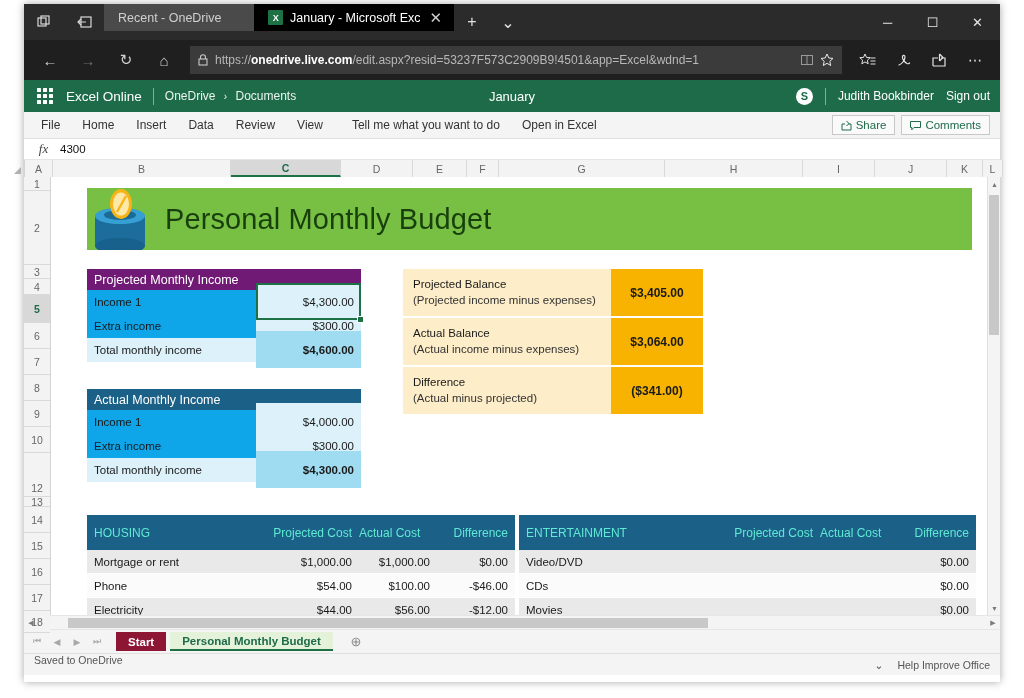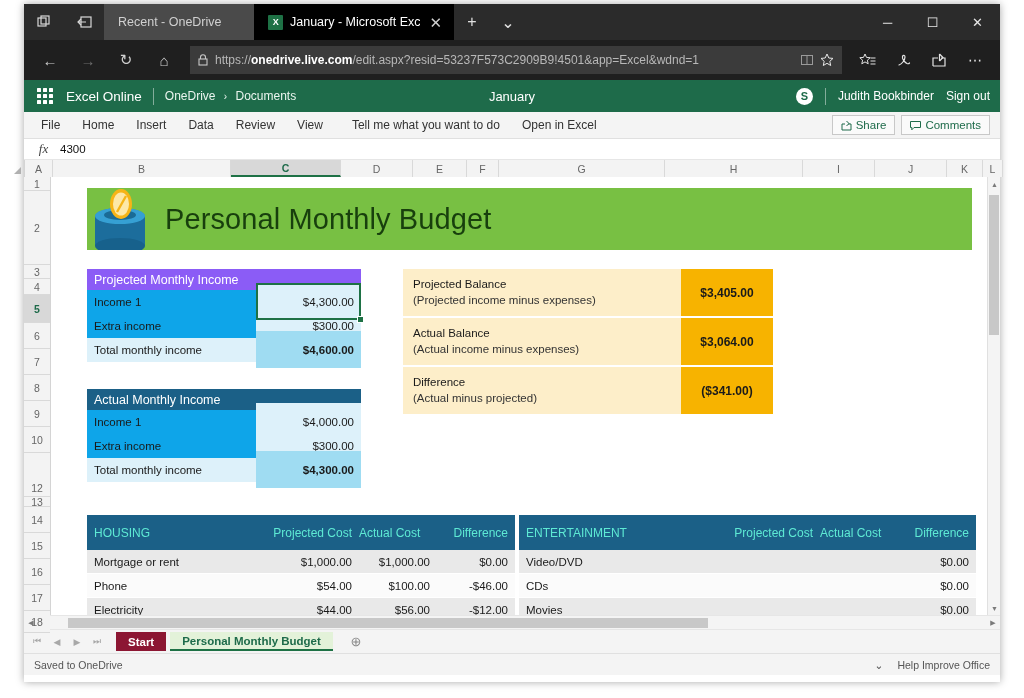--- a/index.html
+++ b/index.html
@@ -23,21 +23,21 @@
     height: 36px; background: #2b2b2b;
     display: flex; align-items: stretch; position: relative;
   }
   .tb-icon {
     width: 40px; display: flex; align-items: center; justify-content: center;
     color: #d8d8d8; font-size: 13px;
   }
   .tb-icon svg { display: block; }
   .tab {
     display: flex; align-items: center; gap: 7px;
-    padding: 0 10px 0 14px; height: 36px;
+    padding: 0 10px 0 14px; height: 27px;
     font-size: 12.5px; color: #d0d0d0; background: #4a4a4a;
     max-width: 200px; min-width: 150px; position: relative;
   }
   .tab.inactive { background: #4a4a4a; }
   .tab.active { background: #000000; color: #ffffff; }
   .tab .tab-title {
     flex: 1; white-space: nowrap; overflow: hidden;
     text-overflow: clip; font-size: 12.5px;
   }
   .xl-badge {
@@ -188,39 +188,39 @@
 
   .tbl { position: absolute; font-size: 11.5px; }
   .thead {
     background: #1b6087; color: #ffffff; font-size: 12px;
     padding: 4px 7px; height: 21px; display: flex; align-items: center;
   }
   .trow { display: flex; height: 24px; align-items: center; }
 
   
   .income { width: 274px; }
-  .income .thead { background: #8b5cf6; font-size: 12.5px; padding-left: 7px;}
+  .income .thead { background: #701a75; font-size: 12.5px; padding-left: 7px;}
   .income .thead.alt { background: #1b6087; }
   .income .trow { border-bottom: 1px solid #ffffff; }
   .income .lbl { flex: 1; background: #0ea5e9; color: #1a1a1a; height: 24px;
                  display:flex; align-items:center; padding: 0 7px; }
   .income .val { width: 105px; background: #ddf1fa; color: #1a1a1a; height: 37px;
                  display:flex; align-items:center; justify-content:flex-end; padding: 0 7px;}
   .income .trow.total .lbl { background: #ddf1fa; }
   .income .trow.total .val { background: #9fdcf2; font-weight: bold; }
   .selcell {
     outline: 2px solid #1e7145; outline-offset: -2px; position: relative; z-index: 3;
   }
   .selcell::after {
     content:""; position:absolute; right:-3px; bottom:-3px;
     width:5px; height:5px; background:#1e7145; border:1px solid #fff;
   }
 
   
-  #balances { position: absolute; left: 352px; top: 92px; width: 370px; }
+  #balances { position: absolute; left: 352px; top: 92px; width: 300px; }
   .bal { display: flex; border-bottom: 2px solid #ffffff; }
   .bal .txt {
     flex: 1; background: #fdeec9; padding: 8px 10px; line-height: 1.35;
     font-size: 11.5px; color: #1a1a1a; height: 47px;
   }
   .bal .txt .sub { color: #333; }
   .bal .amt {
     width: 92px; background: #f7b300; font-weight: bold; font-size: 12px;
     color: #1a1a1a; display: flex; align-items: center; justify-content: center;
     height: 47px;
@@ -287,21 +287,21 @@
     background: #e3f2d9; color: #1e6b4a; border-bottom: 2px solid #1e7145;
     margin-left: 2px;
   }
   #addsheet {
     width: 22px; text-align: center; color: #888; font-size: 13px; margin-left: 10px;
   }
 
   
   #statusbar {
     height: 22px; background: #f4f4f4; border-top: 1px solid #e0e0e0;
-    display: flex; align-items: center; font-size: 10.5px; color: #555;
+    display: flex; font-size: 10.5px; color: #555;
     padding: 0 10px;
   }
   #statusright { margin-left: auto; display: flex; align-items: center; gap: 14px; }
 </style>
 </head>
 <body>
 
 <div id="window">
 
   <div id="titlebar">

